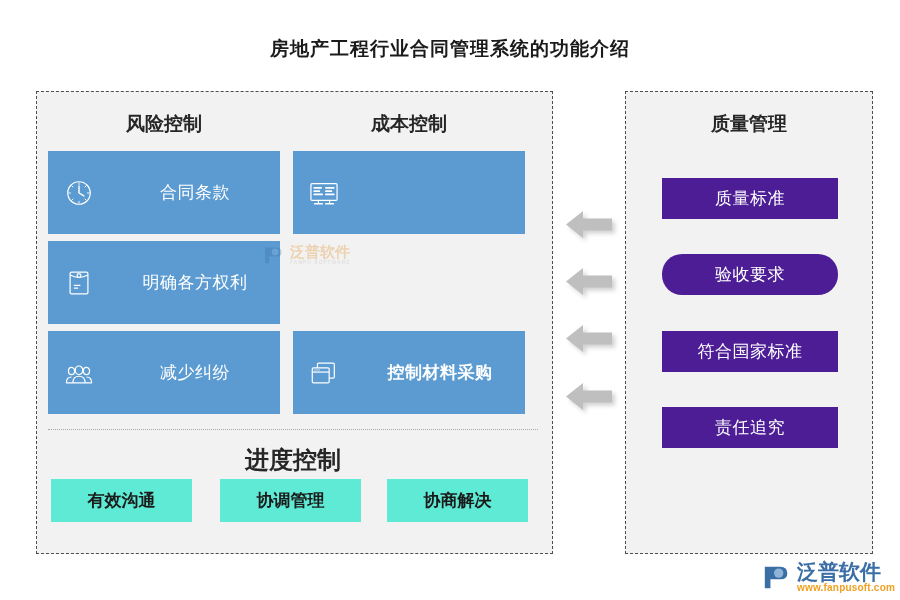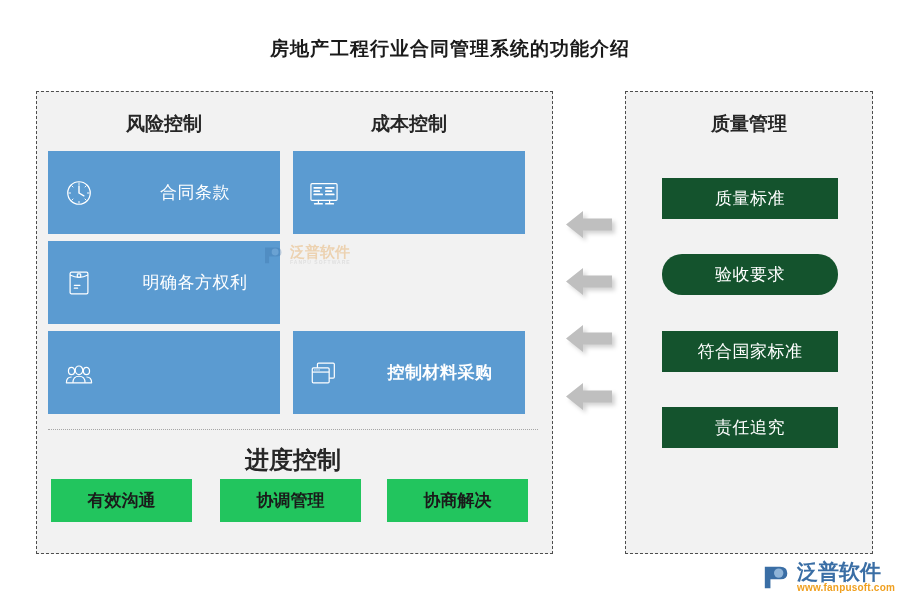--- a/index.html
+++ b/index.html
@@ -116,41 +116,41 @@
     left: 48px;
     top: 429px;
     width: 490px;
     height: 0;
     border-top: 1.5px dotted #a6a6a6;
   }
 
   
   .chip {
     position: absolute;
-    background: #22c55e;
+    background: #5eead4;
     display: flex;
     align-items: center;
     justify-content: center;
     color: #1a1a1a;
     font-size: 17px;
     font-weight: bold;
     font-family: Liberation Mono, monospace;
     box-sizing: border-box;
   }
   #chip-1 { left: 51px;  top: 479px; width: 141px; height: 43px; }
   #chip-2 { left: 220px; top: 479px; width: 141px; height: 43px; }
   #chip-3 { left: 387px; top: 479px; width: 141px; height: 43px; }
 
   
   .qbar {
     position: absolute;
     left: 662px;
     width: 176px;
     height: 41px;
-    background: #14532d;
+    background: #4c1d95;
     display: flex;
     align-items: center;
     justify-content: center;
     color: #ffffff;
     font-size: 17px;
     font-family: Liberation Serif, serif;
     letter-spacing: 0.5px;
     box-sizing: border-box;
   }
   #qbar-1 { top: 178px; }
@@ -271,20 +271,21 @@
       <svg width="32" height="28" viewBox="0 0 34 30" fill="none" stroke="#ffffff" stroke-width="1.3">
         <path d="M17 7.5 a4 4.6 0 1 1 0 9.2 a4 4.6 0 1 1 0 -9.2z"></path>
         <path d="M10.5 25.5 q0 -7 6.5 -7 q6.5 0 6.5 7"></path>
         <path d="M9 9 a3.3 3.9 0 1 1 0 7.8 a3.3 3.9 0 1 1 0 -7.8z"></path>
         <path d="M3.5 25.5 q0 -6.2 5.5 -6.2"></path>
         <path d="M25 9 a3.3 3.9 0 1 1 0 7.8 a3.3 3.9 0 1 1 0 -7.8z"></path>
         <path d="M30.5 25.5 q0 -6.2 -5.5 -6.2"></path>
         <path d="M3.5 25.5 L30.5 25.5" stroke-linecap="round"></path>
       </svg>
     </span>
+    <span class="tile-label">减少纠纷</span>
   </div>
 
   <div class="tile" id="tile-c1">
     <span class="tile-icon">
       <svg width="32" height="28" viewBox="0 0 34 30" fill="none" stroke="#ffffff" stroke-width="1.3">
         <rect x="3" y="5" width="28" height="18" rx="1.2"></rect>
         <path d="M6.5 9.5 L14 9.5 M6.5 13 L12 13 M6.5 16.5 L15 16.5" stroke-width="1.8" stroke-linecap="round"></path>
         <path d="M19 9.5 L27.5 9.5 M19 13 L25 13 M19 16.5 L27.5 16.5" stroke-width="1.8" stroke-linecap="round"></path>
         <path d="M11 23 L11 26 M23 23 L23 26" stroke-linecap="round"></path>
         <path d="M7 26.5 L15 26.5 M19 26.5 L27 26.5" stroke-width="1.8" stroke-linecap="round"></path>

